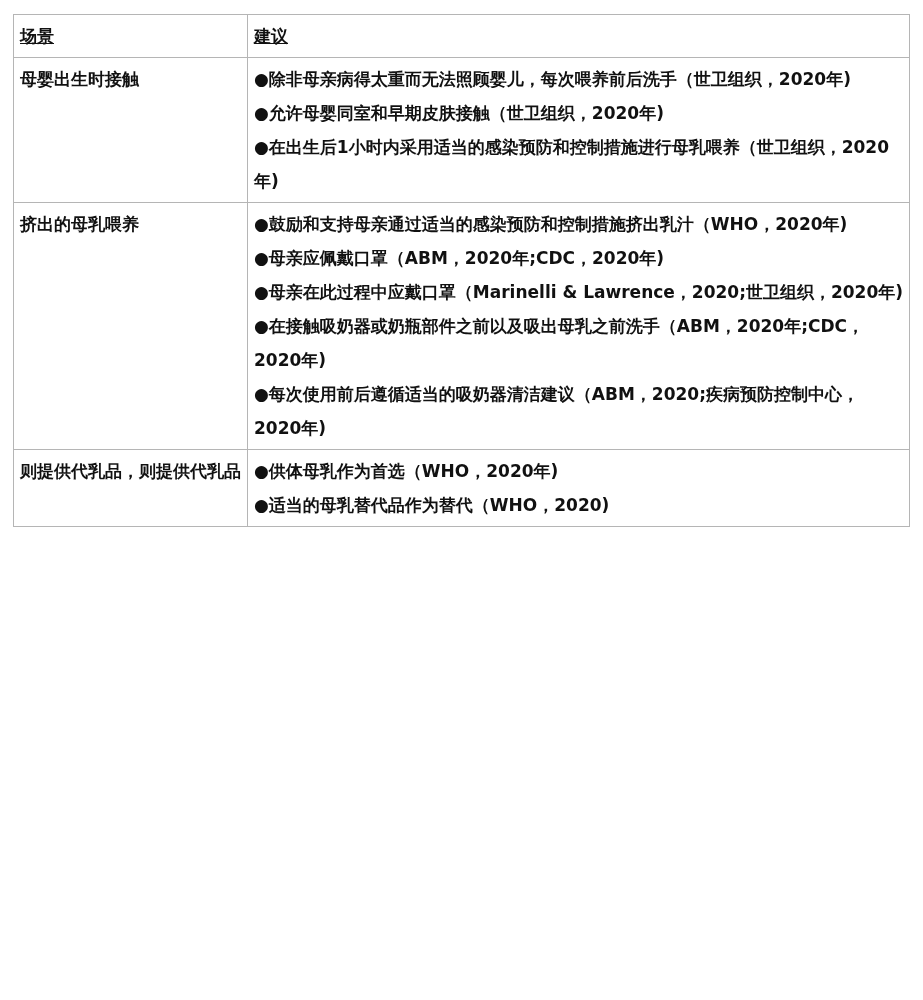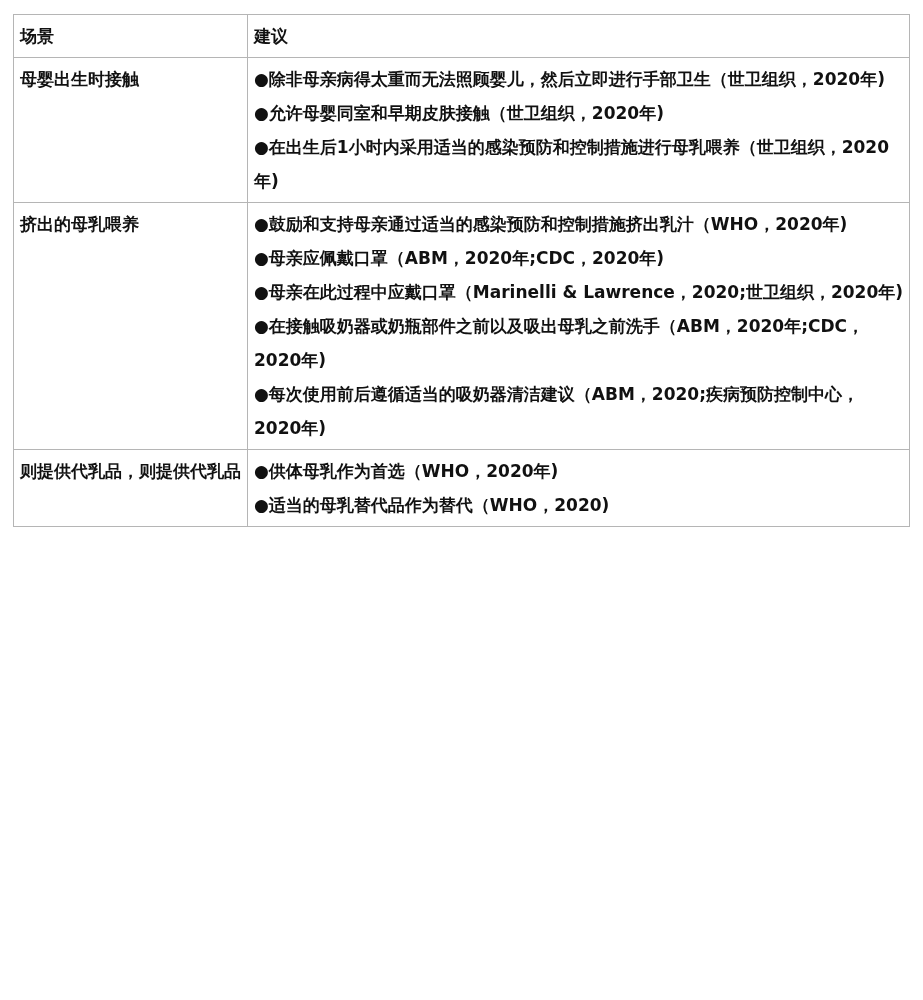--- a/index.html
+++ b/index.html
@@ -1,37 +1,37 @@
 <!DOCTYPE html>
 <html><head>
 <meta charset="utf-8">
 <style>
   html, body { margin:0; padding:0; background:#fff; }
   body { width:923px; height:1000px; position:relative; font-family:"DejaVu Sans","Liberation Sans",sans-serif; color:#111; }
   table { position:absolute; left:13px; top:14px; width:897px; border-collapse:collapse; }
   td, th { border:1.5px solid #b5b5b5; vertical-align:top; text-align:left; font-size:17px; line-height:34px; padding:4px 5px 4px 6px;font-weight:bold; }
-  th { font-weight:bold; height:34px; padding-top:4px; }
+  th { font-weight:bold; height:34px; padding-top:4px;text-decoration:underline; }
   th.c1, td.c1 { width:222px; }
   .item { display:block; }
 </style>
 </head>
 <body>
 
 <table>
   <thead>
     <tr>
       <th class="c1">场景</th>
       <th>建议</th>
     </tr>
   </thead>
   <tbody>
     <tr>
       <td class="c1">母婴出生时接触</td>
       <td>
-        <span class="item">●除非母亲病得太重而无法照顾婴儿，然后立即进行手部卫生（世卫组织，2020年)</span>
+        <span class="item">●除非母亲病得太重而无法照顾婴儿，每次喂养前后洗手（世卫组织，2020年)</span>
         <span class="item">●允许母婴同室和早期皮肤接触（世卫组织，2020年)</span>
         <span class="item">●在出生后1小时内采用适当的感染预防和控制措施进行母乳喂养（世卫组织，2020年)</span>
       </td>
     </tr>
     <tr>
       <td class="c1">挤出的母乳喂养</td>
       <td>
         <span class="item">●鼓励和支持母亲通过适当的感染预防和控制措施挤出乳汁（WHO，2020年)</span>
         <span class="item">●母亲应佩戴口罩（ABM，2020年;CDC，2020年)</span>
         <span class="item">●母亲在此过程中应戴口罩（Marinelli &amp; Lawrence，2020;世卫组织，2020年)</span>

